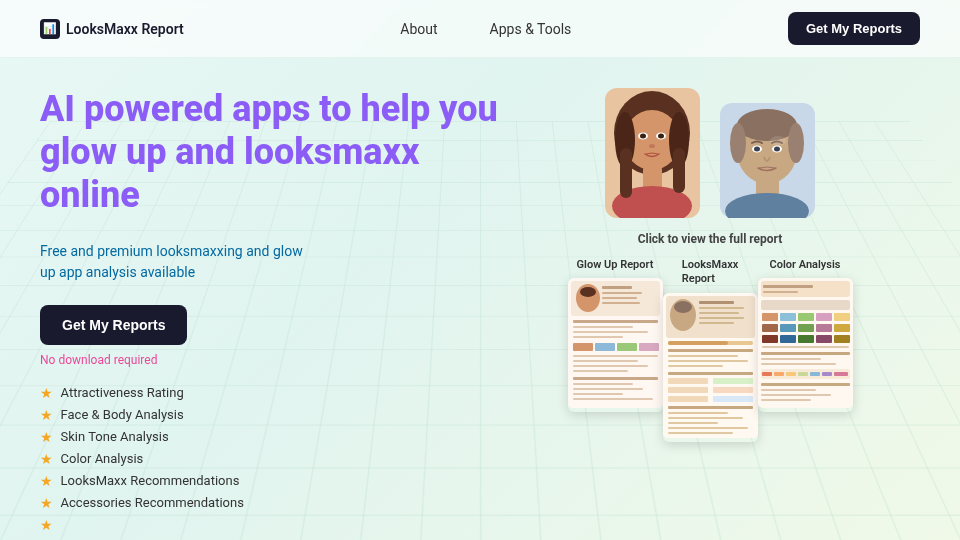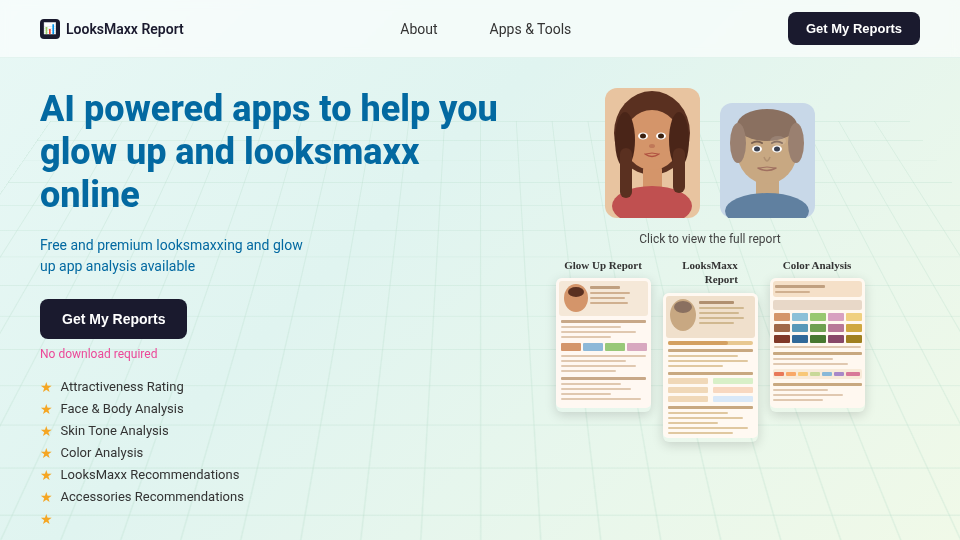--- a/index.html
+++ b/index.html
@@ -94,23 +94,23 @@
 
     .left-panel {
       flex: 0 0 460px;
       display: flex;
       flex-direction: column;
     }
 
     .hero-title {
       font-size: 36px;
       font-weight: 800;
-      color: #0369a1;
+      color: #8b5cf6;
       line-height: 1.2;
-      margin-bottom: 17px;
+      margin-bottom: 23px;
     }
 
     .hero-subtitle {
       font-size: 14px;
       color: #0369a1;
       line-height: 1.5;
       margin-bottom: 22px;
       max-width: 280px;
     }
 
@@ -165,29 +165,27 @@
     .face-images {
       display: flex;
       gap: 20px;
       align-items: flex-end;
       margin-bottom: 10px;
     }
 
     .click-hint {
       font-size: 12px;
       color: #444;
-      font-weight: 400;
+      font-weight: 700;
       margin-bottom: 12px;
     }
 
     .report-cards {
       display: flex;
-      gap: 12px;
       align-items: flex-start;
-      font-family: Liberation Serif, serif;
     }
 
     .report-card {
       display: flex;
       flex-direction: column;
       align-items: center;
       gap: 6px;
     }
 
     .report-card-label {
@@ -360,21 +358,21 @@
             <rect x="5" y="99" width="85" height="3" rx="1" fill="#c8a888"></rect>
             <rect x="5" y="105" width="60" height="2" rx="1" fill="#e0c8b0"></rect>
             <rect x="5" y="110" width="70" height="2" rx="1" fill="#e0c8b0"></rect>
             <rect x="5" y="115" width="50" height="2" rx="1" fill="#e0c8b0"></rect>
             <rect x="5" y="120" width="80" height="2" rx="1" fill="#e0c8b0"></rect>
           </svg>
         </div>
       </div>
 
       <div class="report-card">
-        <span class="report-card-label" style="white-space:pre-line; text-align:right;">LooksMaxx
+        <span class="report-card-label" style="white-space:pre-line; text-align:left;">LooksMaxx
 Report</span>
         <div class="report-thumbnail">
           <svg width="95" height="145" viewBox="0 0 95 145">
             <rect width="95" height="145" rx="5" fill="#fff9f2"></rect>
 
             <rect x="3" y="3" width="89" height="42" rx="3" fill="#f0e0cc"></rect>
             <ellipse cx="20" cy="22" rx="13" ry="16" fill="#c8a882"></ellipse>
             <ellipse cx="20" cy="14" rx="9" ry="6" fill="#8a7060"></ellipse>
             <rect x="36" y="8" width="35" height="3" rx="1" fill="#b09070"></rect>
             <rect x="36" y="14" width="45" height="2" rx="1" fill="#d0b890"></rect>

